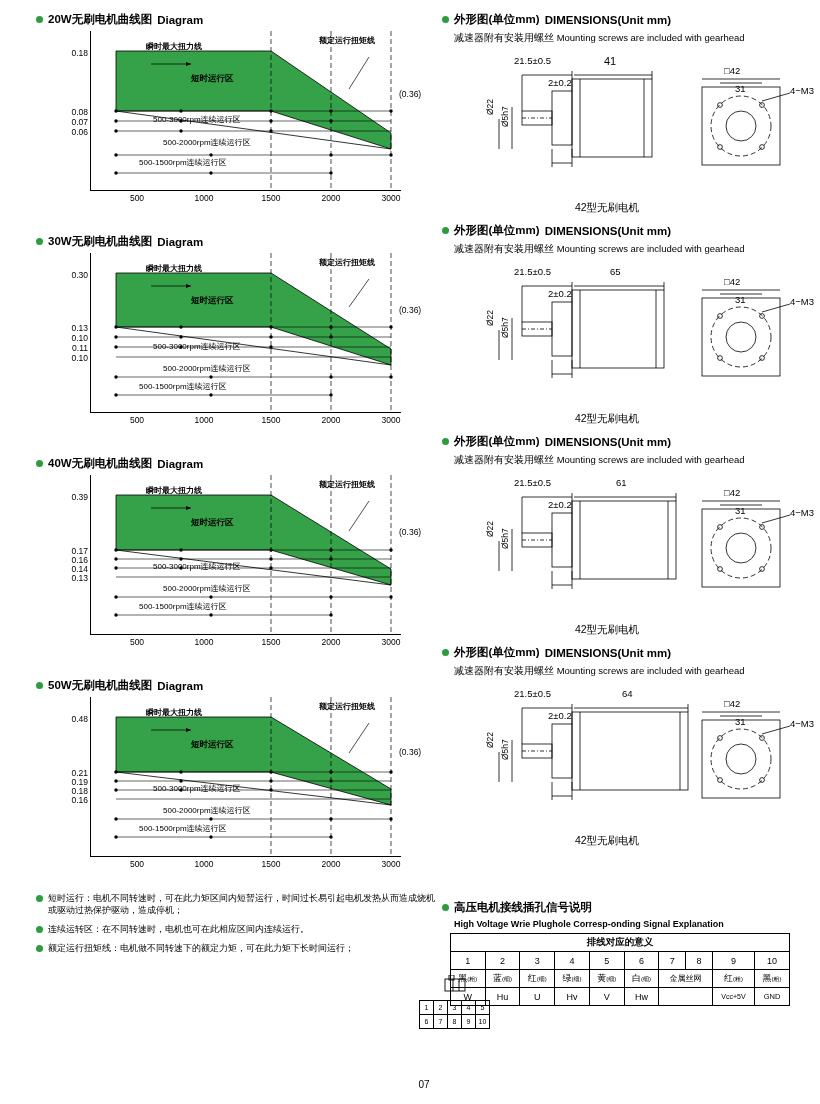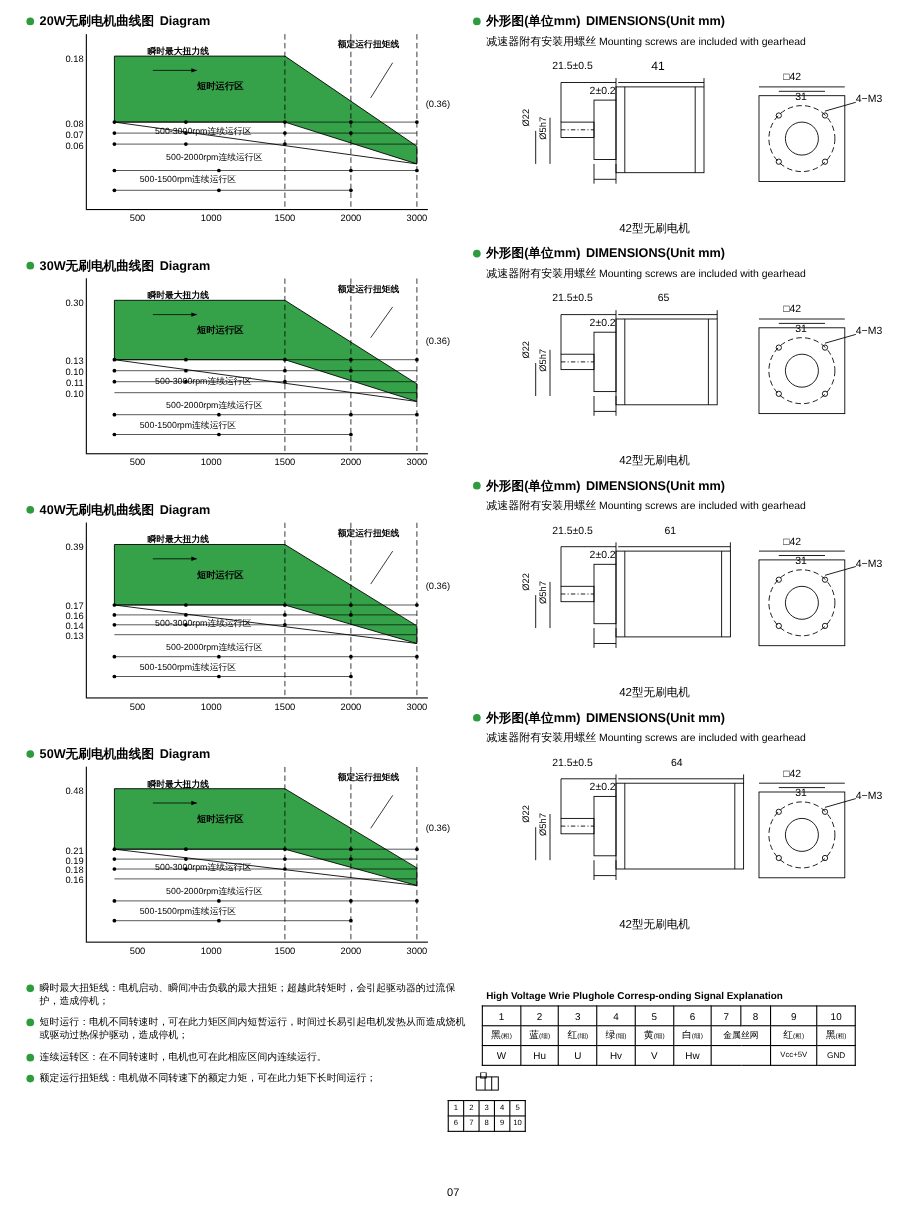--- a/index.html
+++ b/index.html
@@ -1,21 +1,21 @@
 <!DOCTYPE html>
 <html><head>
 <meta charset="utf-8">
 <style>
   html,body{margin:0;padding:0;}
   body{
     width:820px;height:1104px;background:#ffffff;
     font-family:"Liberation Sans", sans-serif;
     color:#000;position:relative;overflow:hidden;
   }
-  .page{position:absolute;left:2px;top:0;width:768px;height:1104px;}
+  .page{position:absolute;left:14px;top:0;width:768px;height:1104px;}
   .col-left{position:absolute;left:22px;top:12px;width:400px;}
   .col-right{position:absolute;left:428px;top:12px;width:372px;}
 
   .sec-head{display:flex;align-items:center;gap:5px;margin-bottom:4px;}
   .bullet{width:7px;height:7px;border-radius:50%;background:#2e9b3d;display:inline-block;flex:none;}
   .sec-title{font-size:11.5px;font-weight:bold;letter-spacing:0px;}
 
   
   .chart-wrap{position:relative;width:360px;height:185px;margin-left:6px;}
   .chart{position:relative;width:310px;height:160px;margin-left:48px;margin-top:4px;border-left:1px solid #000;}
@@ -321,24 +321,20 @@
           <span class="tagline" style="left:72px;top:108px">500-2000rpm连续运行区</span>
           <span class="tagline" style="left:48px;top:126px">500-1500rpm连续运行区</span>
           <span class="val036" style="left:308px;top:50px">(0.36)</span>
         </div>
       </div>
     </div>
 
     <div class="notes">
       <div class="note">
         <span class="bullet"></span>
-        <span class="note-txt">瞬时最大扭矩线：电机启动、瞬间冲击负载的最大扭矩；超越此转矩时，会引起驱动器的过流保护，造成停机；</span>
-      </div>
-      <div class="note">
-        <span class="bullet"></span>
         <span class="note-txt">短时运行：电机不同转速时，可在此力矩区间内短暂运行，时间过长易引起电机发热从而造成烧机或驱动过热保护驱动，造成停机；</span>
       </div>
       <div class="note">
         <span class="bullet"></span>
         <span class="note-txt">连续运转区：在不同转速时，电机也可在此相应区间内连续运行。</span>
       </div>
       <div class="note">
         <span class="bullet"></span>
         <span class="note-txt">额定运行扭矩线：电机做不同转速下的额定力矩，可在此力矩下长时间运行；</span>
       </div>
@@ -560,23 +556,30 @@
         <span style="position:absolute;left:272px;top:16px;font-size:9.5px">□42</span>
         <span style="position:absolute;left:283px;top:34px;font-size:9.5px">31</span>
         <span style="position:absolute;left:338px;top:36px;font-size:9.5px">4−M3</span>
       </div>
       <div class="dim-cap">42型无刷电机</div>
     </div>
 
   </div>
 
   <div style="position:absolute;left:428px;top:900px;width:372px;">
+    <div class="sec-head">
+      <span class="bullet"></span>
+      <span class="sec-title">高压电机接线插孔信号说明</span>
+    </div>
     <div style="font-size:9px;font-weight:bold;margin-left:12px;margin-bottom:4px;">High Voltage Wrie Plughole Corresp-onding Signal Explanation</div>
     <table class="tbl" style="width:340px;margin-left:8px;">
       <tbody>
+          <tr>
+        <td class="hdr" colspan="10">排线对应的意义</td>
+      </tr>
       <tr>
         <td>1</td>
         <td>2</td>
         <td>3</td>
         <td>4</td>
         <td>5</td>
         <td>6</td>
         <td>7</td>
         <td>8</td>
         <td>9</td>

